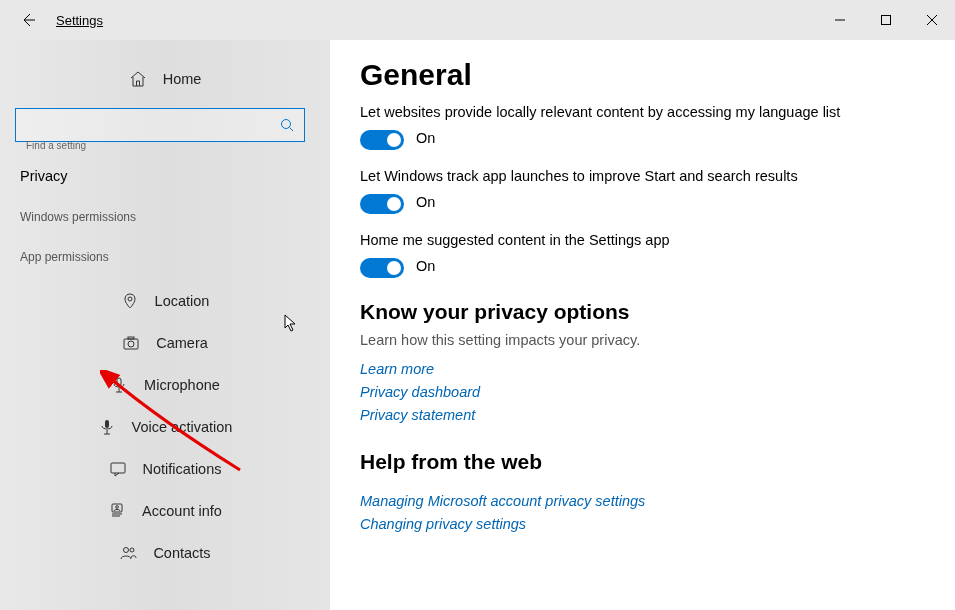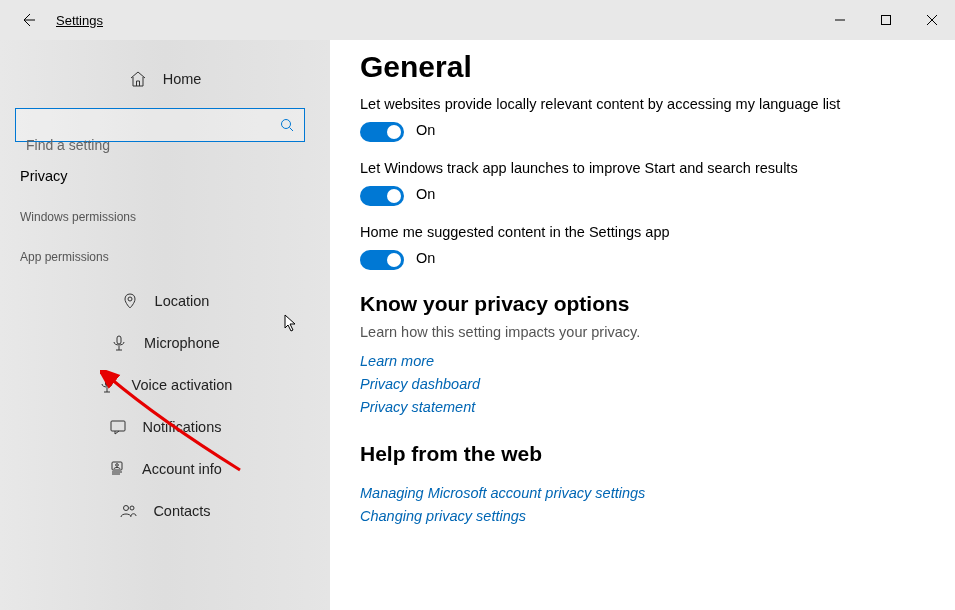--- a/index.html
+++ b/index.html
@@ -8,25 +8,25 @@
     .titlebar-left { display: flex; align-items: center; gap: 20px; padding-left: 20px; }
     .back-btn { font-size: 18px; cursor: pointer; }
     .title { font-size: 13px; text-decoration: underline; }
     .win-controls { display: flex; }
     .win-btn { width: 46px; height: 40px; display: flex; align-items: center; justify-content: center; cursor: pointer; }
     .container { display: flex; height: calc(100% - 40px); }
     .sidebar { width: 330px; background: linear-gradient(to right, #e8e8e8 0%, #dedede 50%, #e5e5e5 100%); padding: 18px 15px 0 15px; overflow-y: auto; }
     .nav-item { display: flex; align-items: center; gap: 16px; padding: 12px 5px; font-size: 14.5px; color: #222; cursor: pointer; justify-content: center; }
     .nav-item .icon { width: 18px; display: flex; justify-content: center; }
     .search-box { width: 290px; height: 34px; border: 1px solid #0078d4; display: flex; align-items: center; justify-content: space-between; padding: 0 10px; margin: 8px 0 18px 0; background: rgba(255,255,255,0.3); }
-    .search-box input { border: none; background: transparent; outline: none; font-size: 14px; flex: 1; margin-top: 40px; }
+    .search-box input { border: none; background: transparent; outline: none; font-size: 10px; flex: 1; margin-top: 40px; }
     .search-box input::placeholder { color: #666; }
     .category { font-weight: 400; font-size: 14.5px; padding: 8px 5px 16px 5px; }
     .section-label { font-size: 12px; color: #555; padding: 10px 5px 16px 5px; }
-    .main { flex: 1; padding: 10px 30px; overflow-y: auto; border-radius: 21px; }
+    .main { flex: 1; padding: 18px 30px; overflow-y: auto; border-radius: 21px; }
     .page-title { font-size: 30px; font-weight: 600; margin-bottom: 12px; }
     .setting-label { font-size: 14.5px; margin-bottom: 10px; max-width: 500px; }
     .toggle-row { display: flex; align-items: flex-start; gap: 12px; margin-bottom: 18px; }
     .toggle { width: 44px; height: 20px; border-radius: 10px; background: #0078d4; position: relative; cursor: pointer; }
     .toggle::after { content: ""; position: absolute; right: 3px; top: 3px; width: 14px; height: 14px; border-radius: 50%; background: #fff; }
     .toggle-state { font-size: 14.5px; }
     .section-heading { font-size: 21px; font-weight: 600; margin-top: 22px; margin-bottom: 8px; }
     .subtext { font-size: 14.5px; color: #555; margin-bottom: 10px; }
     .link { font-size: 14.5px; color: #0066b4; cursor: pointer; line-height: 1.6; font-style: italic; }
     .arrow-annotation { position: absolute; left: 100px; top: 370px; pointer-events: none; }
@@ -94,20 +94,30 @@
           <svg width="18" height="18" viewBox="0 0 18 18">
             <path d="M9 2 C6 2 4 4 4 7 C4 11 9 16 9 16 S14 11 14 7 C14 4 12 2 9 2 Z" stroke="#333" fill="none" stroke-width="1"></path>
             <circle cx="9" cy="7" r="2" stroke="#333" fill="none"></circle>
           </svg>
         </span>
       <span>Location</span>
     </div>
     <div class="nav-item">
       <span class="icon">
           <svg width="18" height="18" viewBox="0 0 18 18">
+            <rect x="2" y="5" width="14" height="10" rx="1" stroke="#333" fill="none"></rect>
+            <circle cx="9" cy="10" r="3" stroke="#333" fill="none"></circle>
+            <rect x="6" y="3" width="6" height="2" stroke="#333" fill="none"></rect>
+          </svg>
+        </span>
+      <span>Camera</span>
+    </div>
+    <div class="nav-item">
+      <span class="icon">
+          <svg width="18" height="18" viewBox="0 0 18 18">
             <rect x="7" y="2" width="4" height="8" rx="2" stroke="#333" fill="none"></rect>
             <path d="M4 8 C4 12 14 12 14 8 M9 12 V16 M6 16 H12" stroke="#333" fill="none"></path>
           </svg>
         </span>
       <span>Microphone</span>
     </div>
     <div class="nav-item">
       <span class="icon">
           <svg width="18" height="18" viewBox="0 0 18 18">
             <rect x="7" y="2" width="4" height="8" rx="2" fill="#333"></rect>

